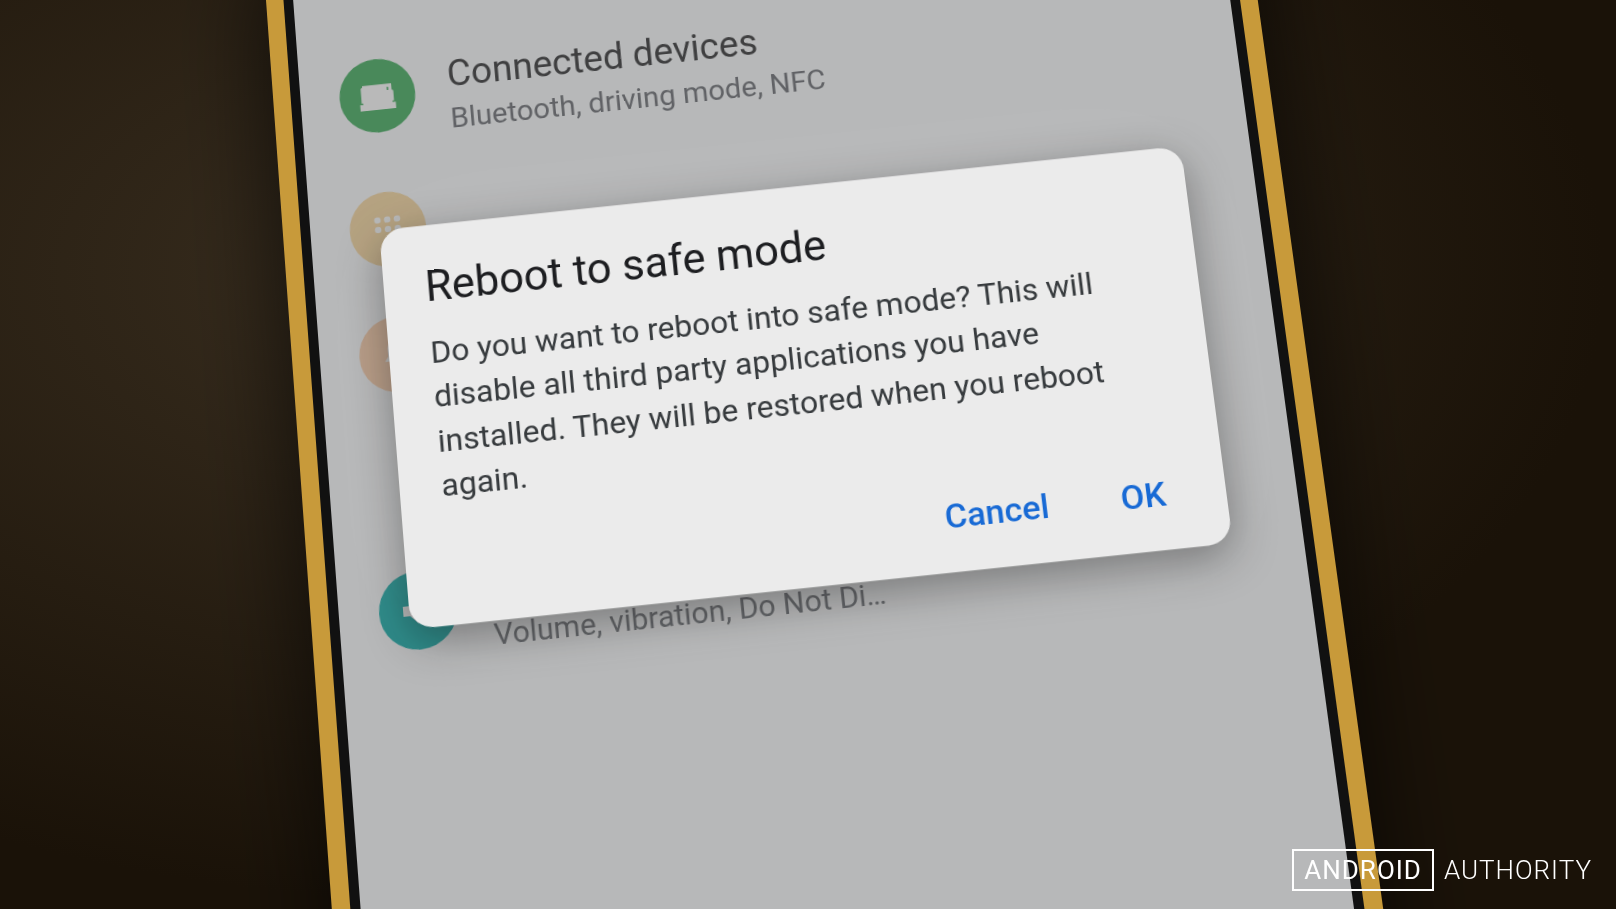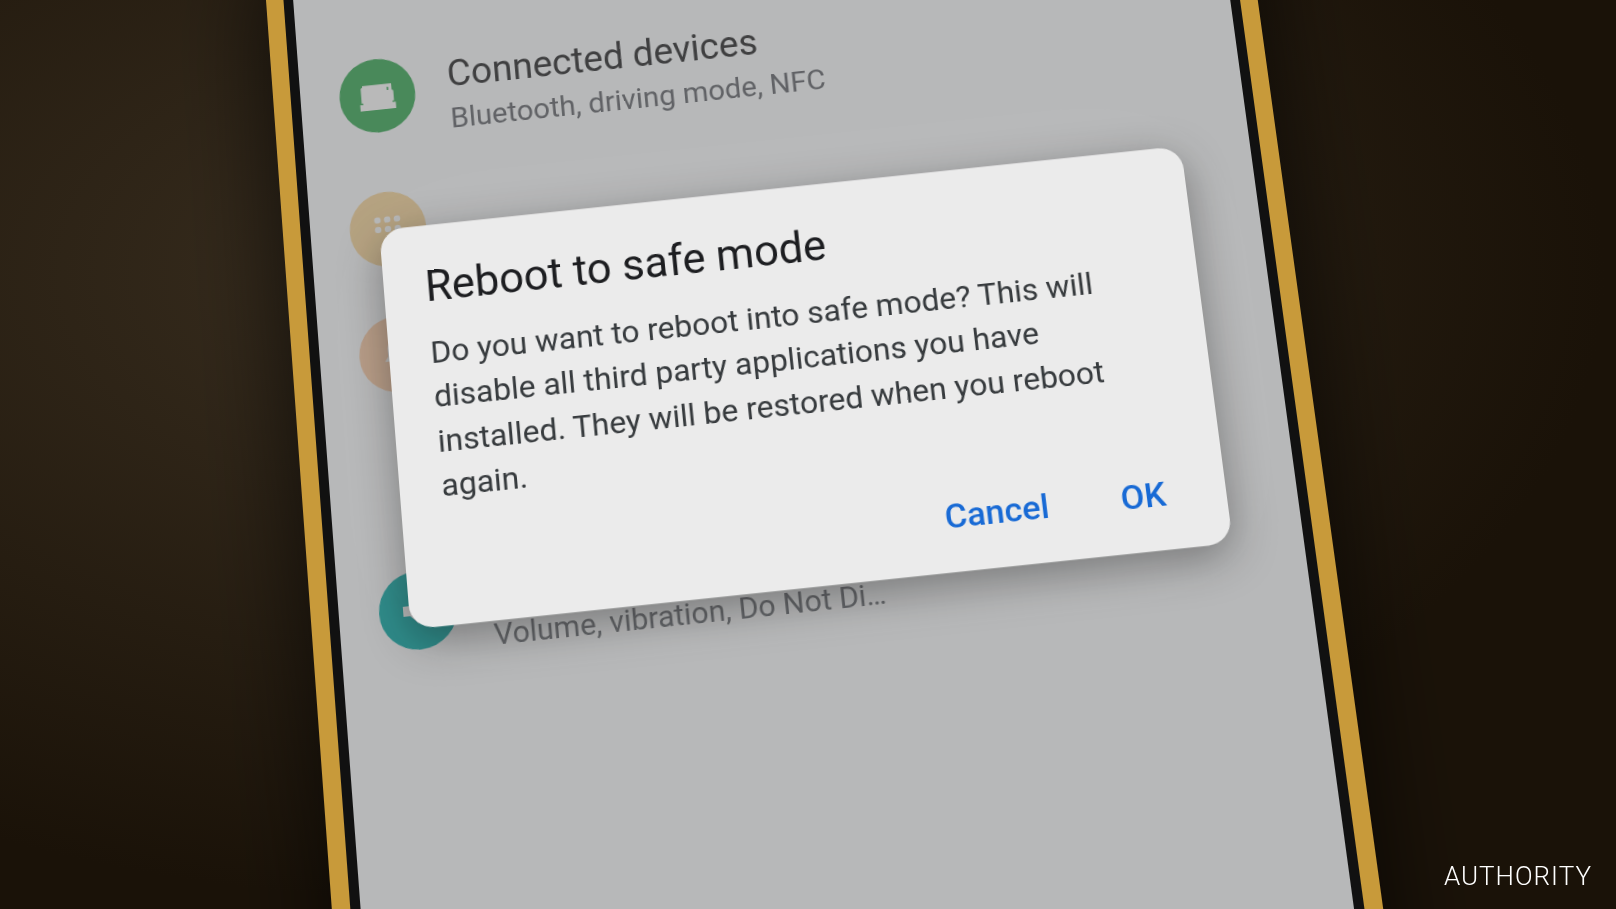--- a/index.html
+++ b/index.html
@@ -232,14 +232,15 @@
       <div class="dialog-actions">
         <button class="dialog-btn">Cancel</button>
         <button class="dialog-btn">OK</button>
       </div>
     </div>
 
   </div>
 </div>
 
 <div class="watermark">
+  <span class="wm-box">ANDROID</span>
   <span>AUTHORITY</span>
 </div>
 
 </body></html>

